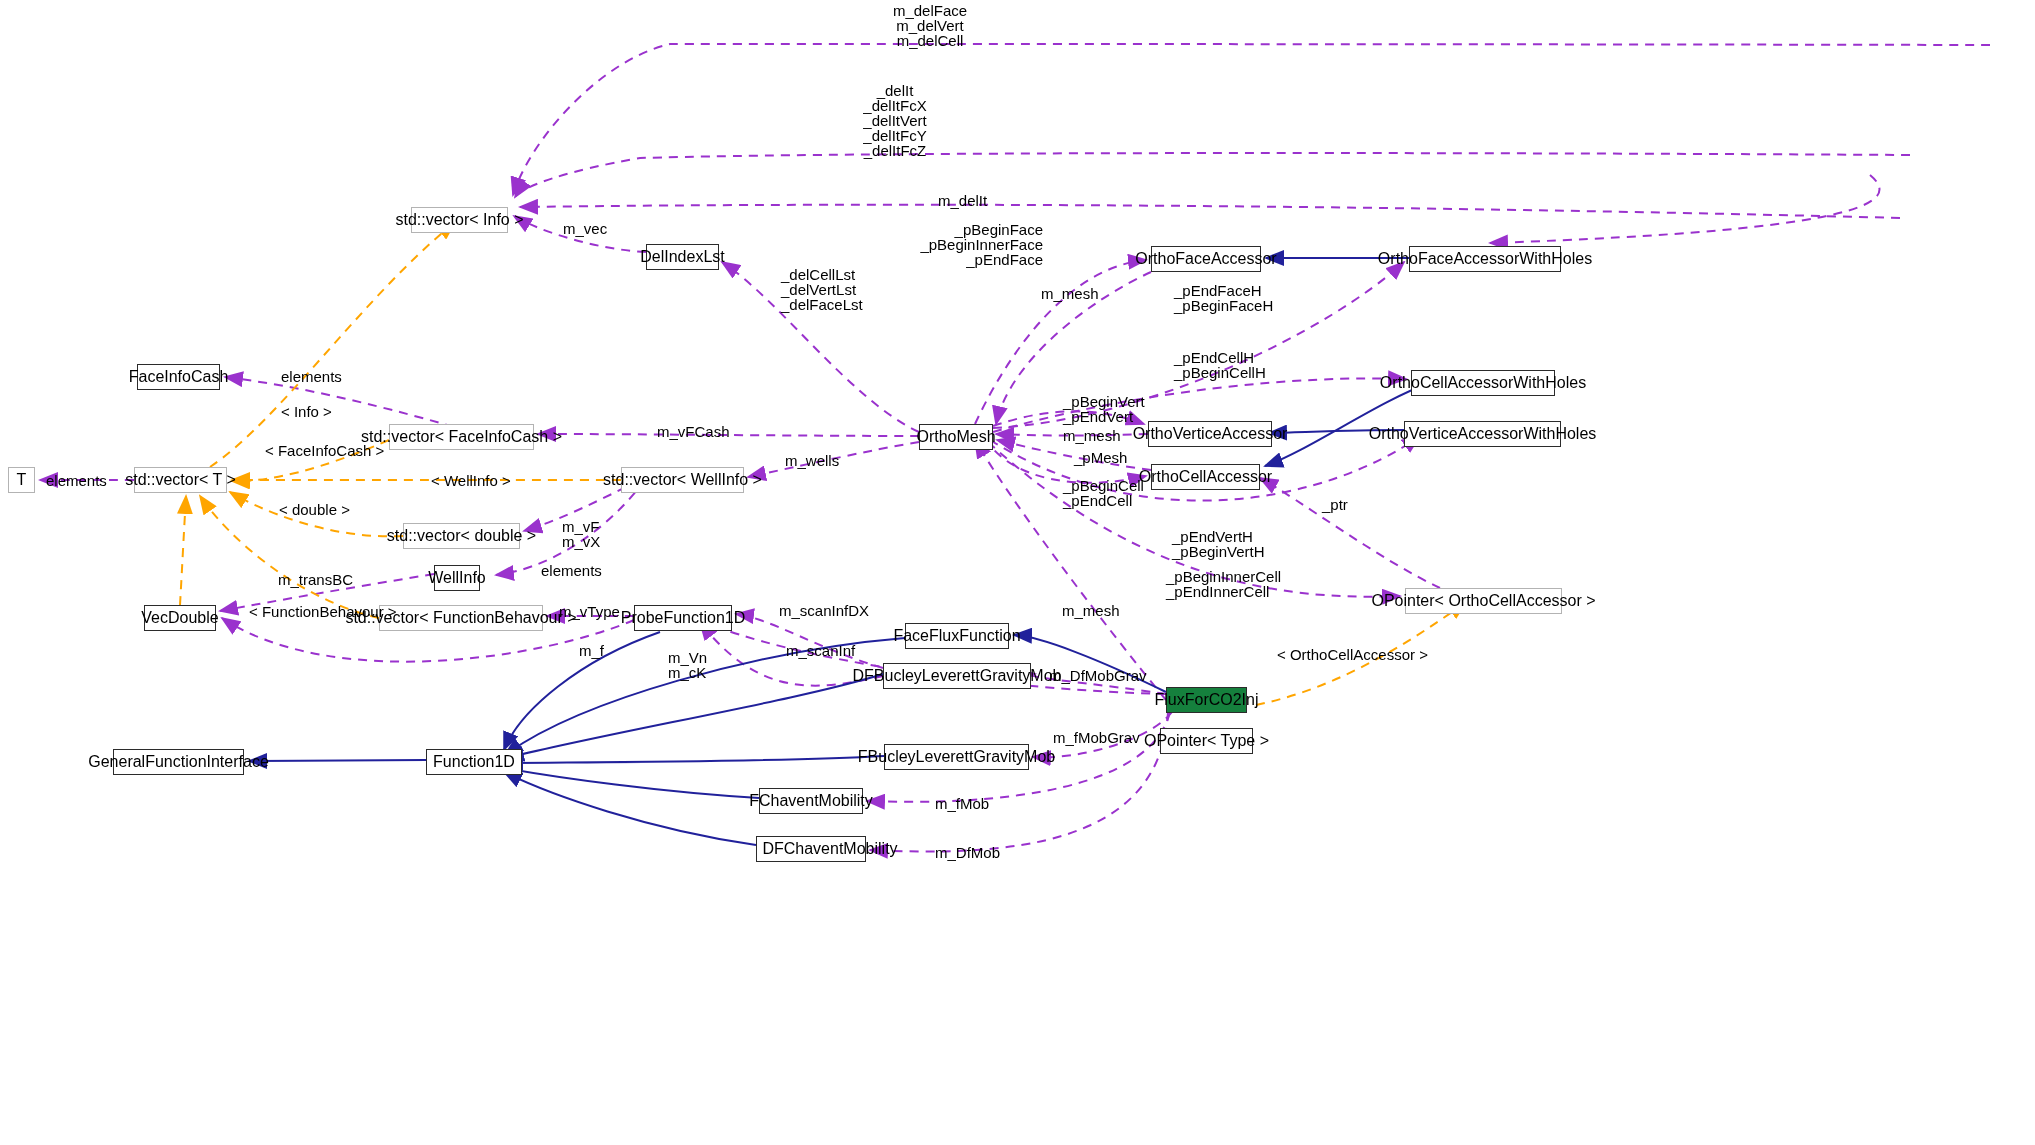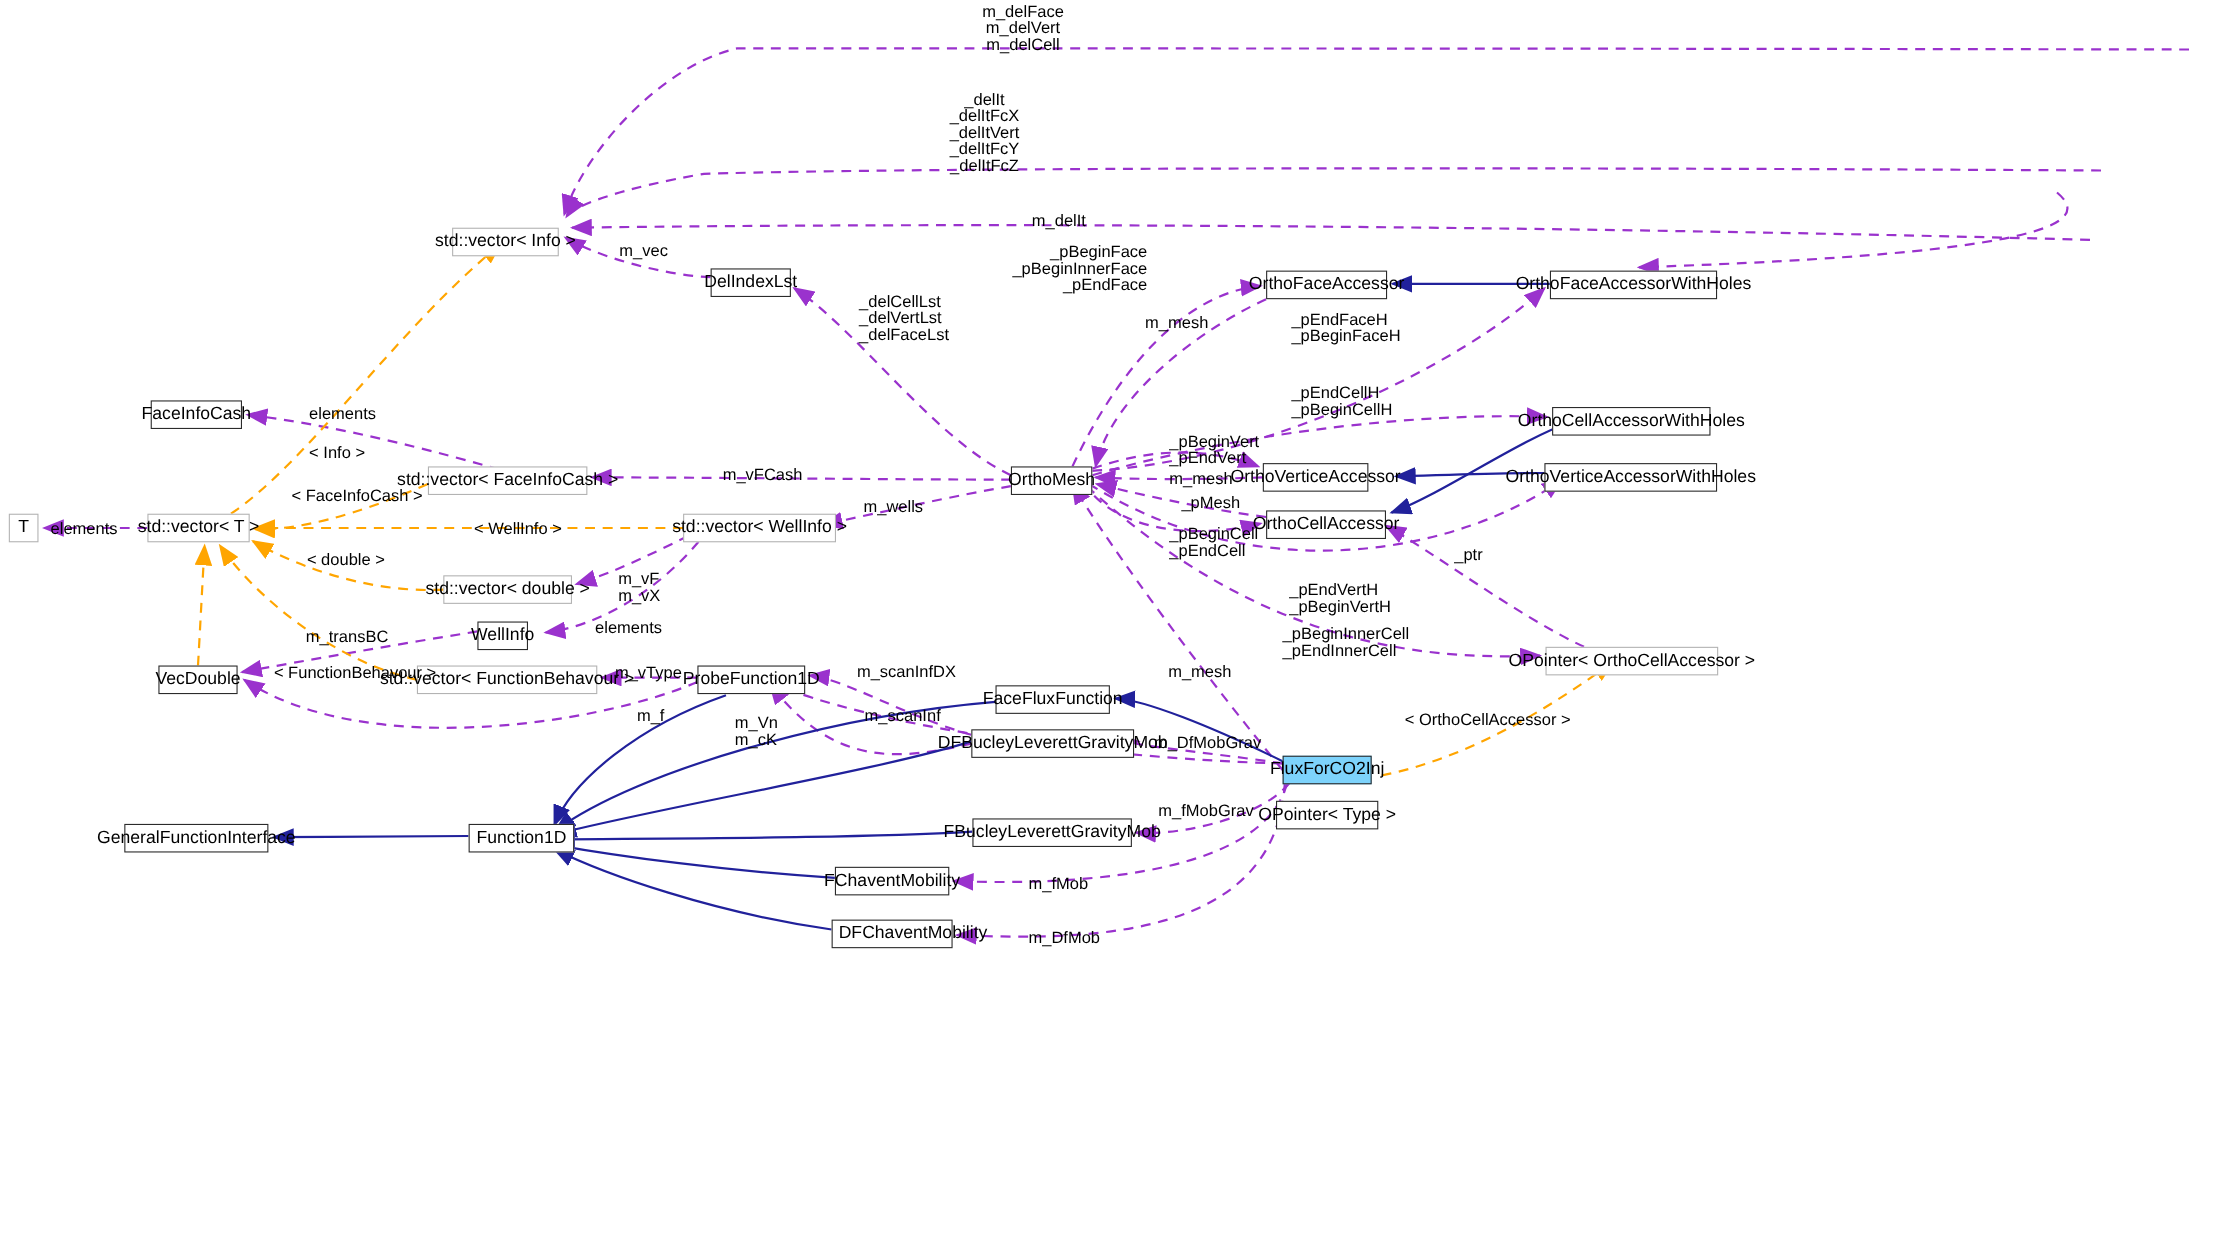--- a/index.html
+++ b/index.html
@@ -23,21 +23,21 @@
     color:#000000;
     background:#ffffff;
     line-height:1;
     padding:0 10px;
   }
   
   .node.tmpl{border:1px solid #b3b3b3;}
   
   .node.cls{border:1.6px solid #2b2b2b;}
   
-  .node.cur{border:1.6px solid #2b2b2b;background:#7dd3fc;}
+  .node.cur{border:1.6px solid #2b2b2b;background:#15803d;}
   .elabel{
     position:absolute;
     font-size:15px;
     color:#000000;
     white-space:nowrap;
     line-height:15px;
   }
   .elabel.ml{text-align:left;}
   .elabel.mr{text-align:right;}
   .elabel.mc{text-align:center;}
@@ -175,25 +175,25 @@
   </svg>
 
   <div class="node tmpl" style="left:411px;top:195px;width:97px;height:26px;margin-top:12px;">std::vector&lt; Info &gt;</div>
   <div class="node cls" style="left:646px;top:244px;width:73px;height:26px;">DelIndexLst</div>
   <div class="node cls" style="left:1151px;top:246px;width:110px;height:26px;">OrthoFaceAccessor</div>
   <div class="node cls" style="left:1409px;top:246px;width:152px;height:26px;">OrthoFaceAccessorWithHoles</div>
   <div class="node cls" style="left:137px;top:364px;width:83px;height:26px;">FaceInfoCash</div>
   <div class="node cls" style="left:1411px;top:370px;width:144px;height:26px;">OrthoCellAccessorWithHoles</div>
   <div class="node tmpl" style="left:389px;top:424px;width:145px;height:26px;">std::vector&lt; FaceInfoCash &gt;</div>
   <div class="node cls" style="left:919px;top:424px;width:74px;height:26px;">OrthoMesh</div>
-  <div class="node cls" style="left:1148px;top:421px;width:96px;height:26px;">OrthoVerticeAccessor</div>
+  <div class="node cls" style="left:1148px;top:421px;width:124px;height:26px;">OrthoVerticeAccessor</div>
   <div class="node cls" style="left:1404px;top:421px;width:157px;height:26px;">OrthoVerticeAccessorWithHoles</div>
   <div class="node tmpl" style="left:8px;top:467px;width:27px;height:26px;">T</div>
   <div class="node tmpl" style="left:134px;top:467px;width:93px;height:26px;">std::vector&lt; T &gt;</div>
-  <div class="node tmpl" style="left:621px;top:467px;width:139px;height:26px;">std::vector&lt; WellInfo &gt;</div>
+  <div class="node tmpl" style="left:621px;top:467px;width:123px;height:26px;">std::vector&lt; WellInfo &gt;</div>
   <div class="node cls" style="left:1151px;top:464px;width:109px;height:26px;">OrthoCellAccessor</div>
   <div class="node tmpl" style="left:403px;top:523px;width:117px;height:26px;">std::vector&lt; double &gt;</div>
   <div class="node cls" style="left:434px;top:565px;width:46px;height:26px;">WellInfo</div>
   <div class="node tmpl" style="left:1405px;top:588px;width:157px;height:26px;">OPointer&lt; OrthoCellAccessor &gt;</div>
   <div class="node cls" style="left:144px;top:605px;width:72px;height:26px;">VecDouble</div>
   <div class="node tmpl" style="left:379px;top:605px;width:164px;height:26px;">std::vector&lt; FunctionBehavour &gt;</div>
   <div class="node cls" style="left:634px;top:605px;width:98px;height:26px;">ProbeFunction1D</div>
   <div class="node cls" style="left:905px;top:623px;width:104px;height:26px;">FaceFluxFunction</div>
   <div class="node cls" style="left:883px;top:663px;width:148px;height:26px;">DFBucleyLeverettGravityMob</div>
   <div class="node cur" style="left:1166px;top:687px;width:81px;height:26px;">FluxForCO2Inj</div>

